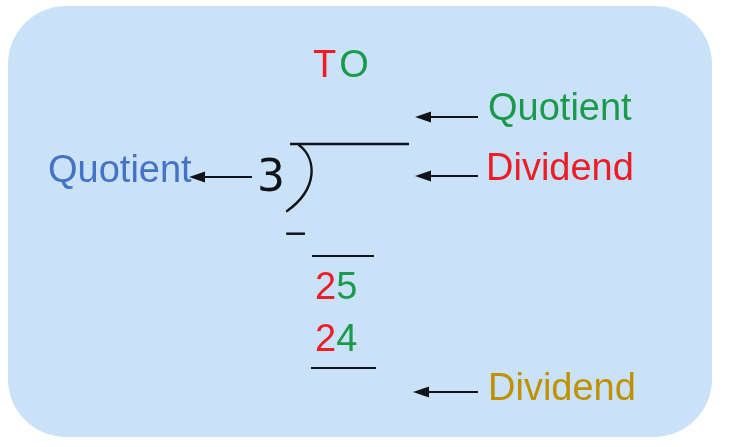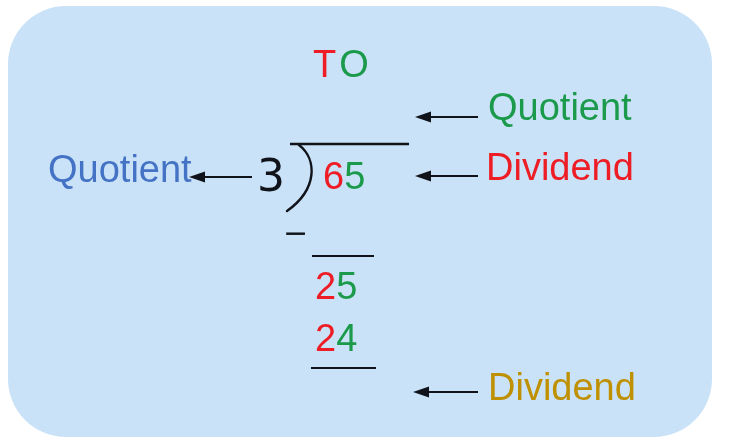--- a/index.html
+++ b/index.html
@@ -59,21 +59,20 @@
 
 <div class="canvas">
 
   <div class="panel"></div>
 
   <div class="num-row" style="left:313px;top:45px;"><span class="red">T</span><span class="green sp">O</span></div>
 
 
   <div class="divisor-num">3</div>
 
-  <div class="num-row" style="left:323px;top:157px;"><span class="red">6</span><span class="green">5</span></div>
 
   <div class="minus">−</div>
 
 
   <div class="num-row" style="left:315px;top:267px;text-align:right;"><span class="red">2</span><span class="green">5</span></div>
 
   <div class="num-row" style="left:315px;top:319px;"><span class="red">2</span><span class="green">4</span></div>
 
 
   <div class="label blue" style="left:48px;top:150px;">Quotient</div>

